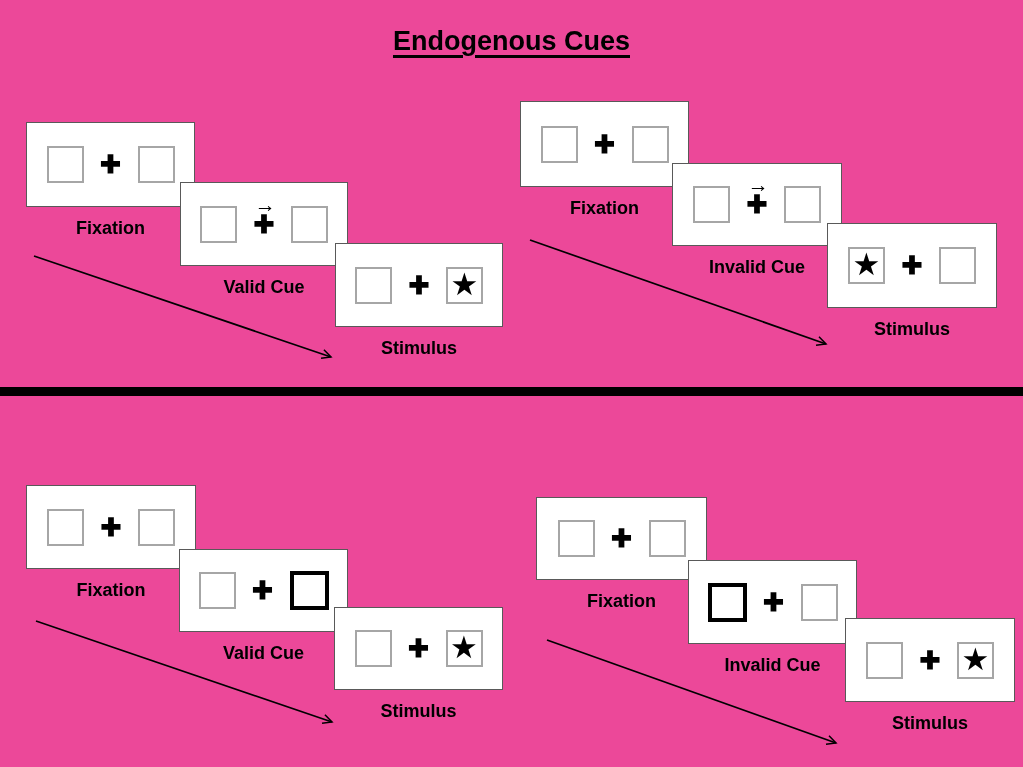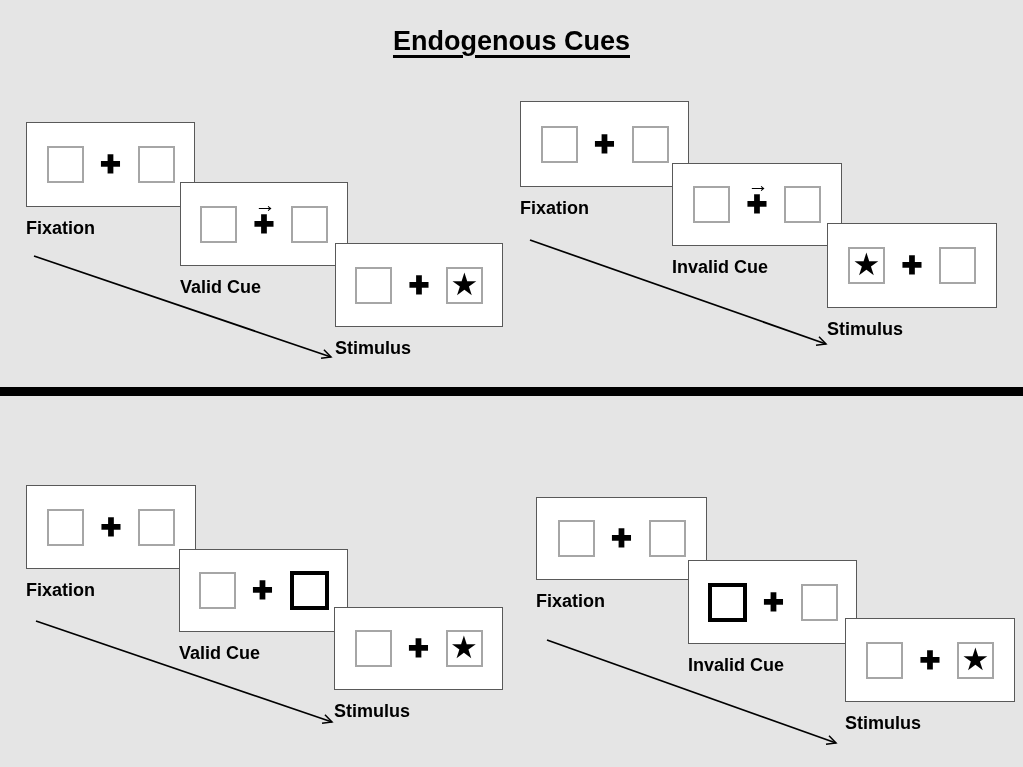--- a/index.html
+++ b/index.html
@@ -1,17 +1,17 @@
 <!DOCTYPE html>
 <html><head>
 <meta charset="utf-8">
 <style>
   html,body{margin:0;padding:0;background:#fff;}
   #stage{
-    position:relative;width:1023px;height:767px;background:#e5e5e5;
+    position:relative;width:1023px;height:767px;background:#ec4899;
     font-family:"Liberation Sans", sans-serif;color:#000;overflow:hidden;
   }
   .title{
     position:absolute;left:0;width:1023px;text-align:center;
     font-size:27px;font-weight:bold;
     text-decoration:underline;text-decoration-thickness:3px;text-underline-offset:5px;
   }
   .divider{position:absolute;left:0;top:387px;width:1023px;height:9px;background:#000;}
   .panel{
     position:absolute;background:#fff;border:1px solid #595959;
@@ -24,21 +24,21 @@
   }
   .sq.bold-sq{width:39px;height:39px;border:4px solid #000;}
   .star{font-size:31px;line-height:1;color:#000;transform:translateY(-1px);}
   .plus-wrap{position:relative;display:flex;align-items:center;justify-content:center;width:26px;flex:none;}
   .plus{font-size:25px;line-height:1;font-weight:bold;color:#000;}
   .cue-arrow{
     position:absolute;left:50%;top:-18px;transform:translateX(-44%);
     font-size:21px;line-height:1;font-weight:bold;color:#000;
   }
   .plabel{
-    position:absolute;height:24px;text-align:left;
+    position:absolute;height:24px;text-align:center;
     font-size:18px;font-weight:bold;line-height:22px;
   }
   svg.tarrow{position:absolute;overflow:visible;}
 </style>
 </head>
 <body>
 
 <div id="stage">
 
   <div class="title" style="top:26px">Endogenous Cues</div>

